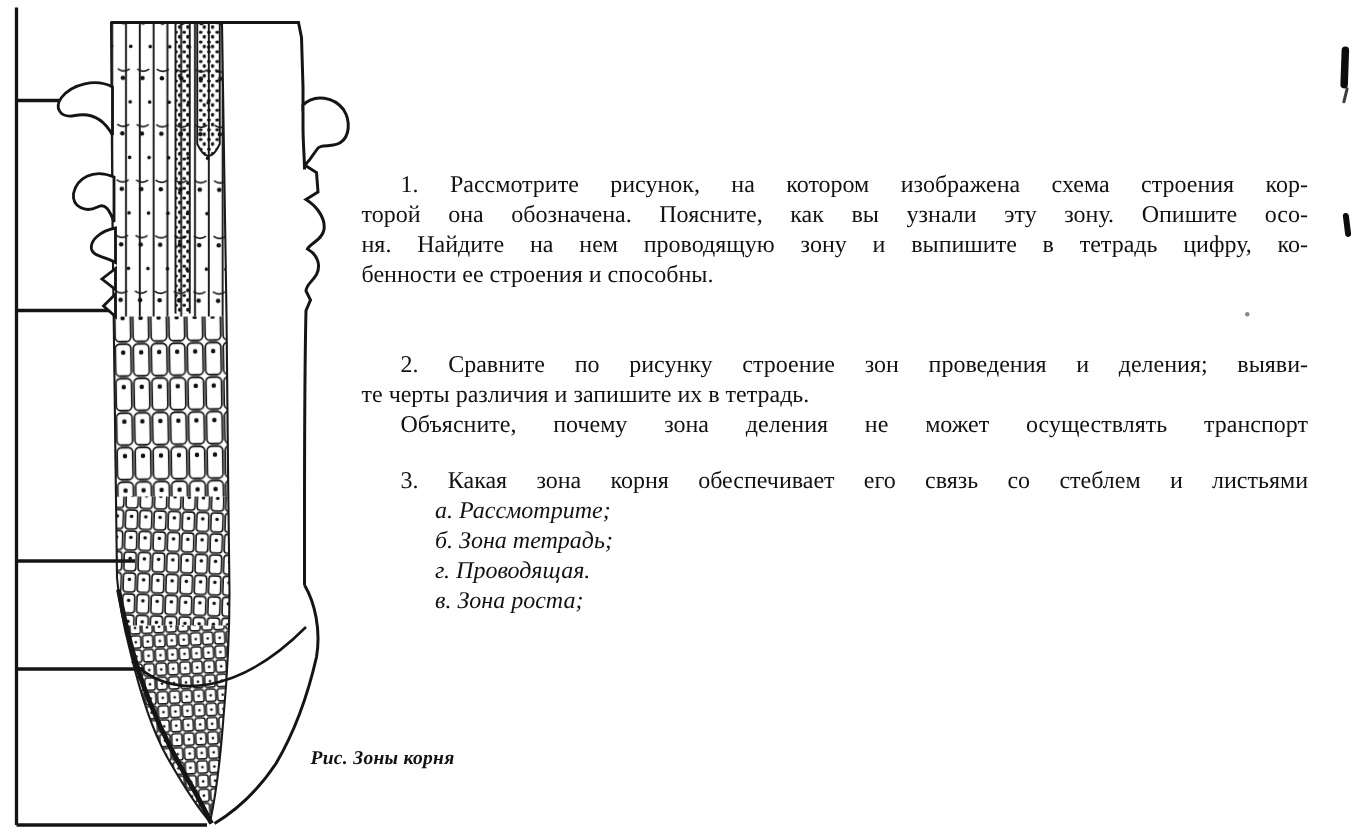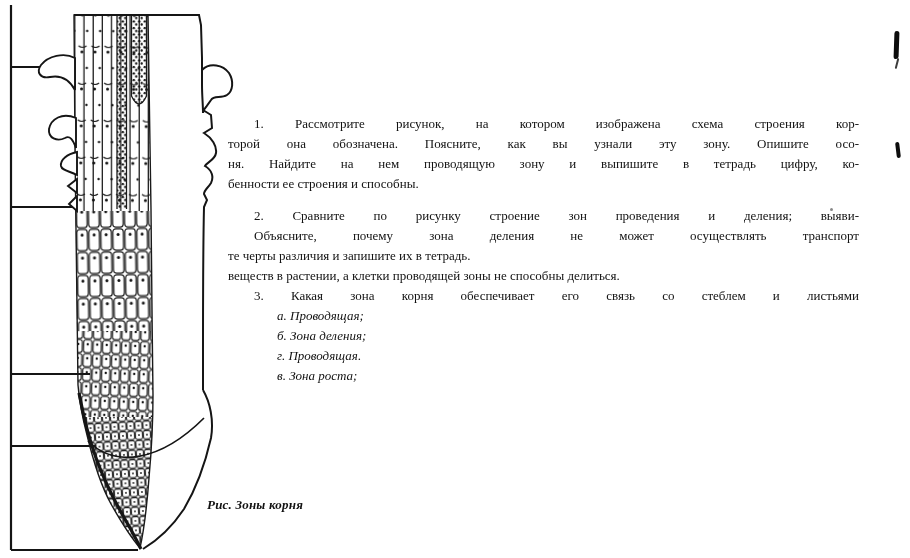--- a/index.html
+++ b/index.html
@@ -6,27 +6,27 @@
   .page{position:relative;width:910px;height:558px;background:#ffffff;overflow:hidden;
         font-family:"Liberation Serif", serif;color:#121212;}
 
   
   .figure{position:absolute;left:0;top:0;width:320px;height:468px;}
   .figure svg{position:absolute;left:0;top:0;}
   .caption{position:absolute;left:207px;top:497px;font-size:13px;font-weight:bold;
            font-style:italic;letter-spacing:.2px;white-space:nowrap;}
 
   
-  .textcol{position:absolute;left:228px;top:114px;width:631px;
-           font-size:13px;line-height:20px;}
+  .textcol{position:absolute;left:241px;top:114px;width:631px;
+           font-size:16px;line-height:20px;}
   .ln{min-height:20px;}
   .ind{text-indent:26px;}
   .jl{text-align:justify;text-align-last:justify;}
-  .para-2{margin-top:12px;}
-  .para-3{}
+  .para-2{margin-top:40px;}
+  .para-3{margin-top:17px;}
   .opts{margin-top:0;}
   .opt{font-style:italic;padding-left:49px;}
 
   
   .ink{position:absolute;background:#0d0d0d;}
   .ink1{left:894px;top:31px;width:5px;height:28px;border-radius:3px;transform:rotate(2deg);}
   .ink1b{left:896px;top:58px;width:2px;height:11px;border-radius:2px;transform:rotate(14deg);opacity:.8;}
   .ink2{left:896px;top:142px;width:4px;height:16px;border-radius:2px;transform:rotate(-7deg);}
   .speck{position:absolute;left:830px;top:208px;width:3px;height:3px;border-radius:50%;
          background:#555;opacity:.7;}
@@ -129,32 +129,31 @@
 
     <div class="para">
       <div class="ln ind jl">1. Рассмотрите рисунок, на котором изображена схема строения кор-</div>
       <div class="ln jl">торой она обозначена. Поясните, как вы узнали эту зону. Опишите осо-</div>
       <div class="ln jl">ня. Найдите на нем проводящую зону и выпишите в тетрадь цифру, ко-</div>
       <div class="ln">бенности ее строения и способны.</div>
     </div>
 
     <div class="para para-2">
       <div class="ln ind jl">2. Сравните по рисунку строение зон проведения и деления; выяви-</div>
+      <div class="ln">те черты различия и запишите их в тетрадь.</div>
       <div class="ln ind jl">Объясните, почему зона деления не может осуществлять транспорт</div>
-      <div class="ln">те черты различия и запишите их в тетрадь.</div>
-      <div class="ln">веществ в растении, а клетки проводящей зоны не способны делиться.</div>
     </div>
 
     <div class="para para-3">
       <div class="ln ind jl">3. Какая зона корня обеспечивает его связь со стеблем и листьями</div>
     </div>
 
     <div class="opts">
-      <div class="ln opt">а. Проводящая;</div>
-      <div class="ln opt">б. Зона деления;</div>
+      <div class="ln opt">а. Рассмотрите;</div>
+      <div class="ln opt">б. Зона тетрадь;</div>
       <div class="ln opt">г. Проводящая.</div>
       <div class="ln opt">в. Зона роста;</div>
     </div>
 
   </div>
 
   <div class="ink ink1"></div>
   <div class="ink ink1b"></div>
   <div class="ink ink2"></div>
   <div class="speck"></div>

